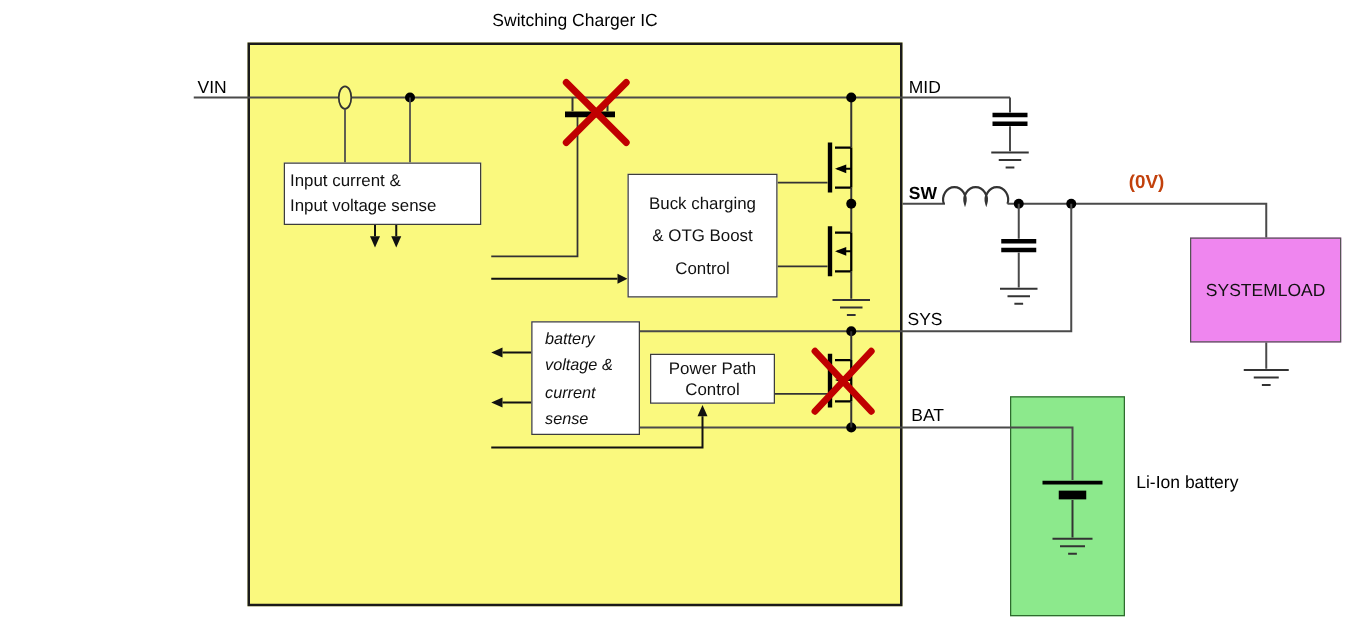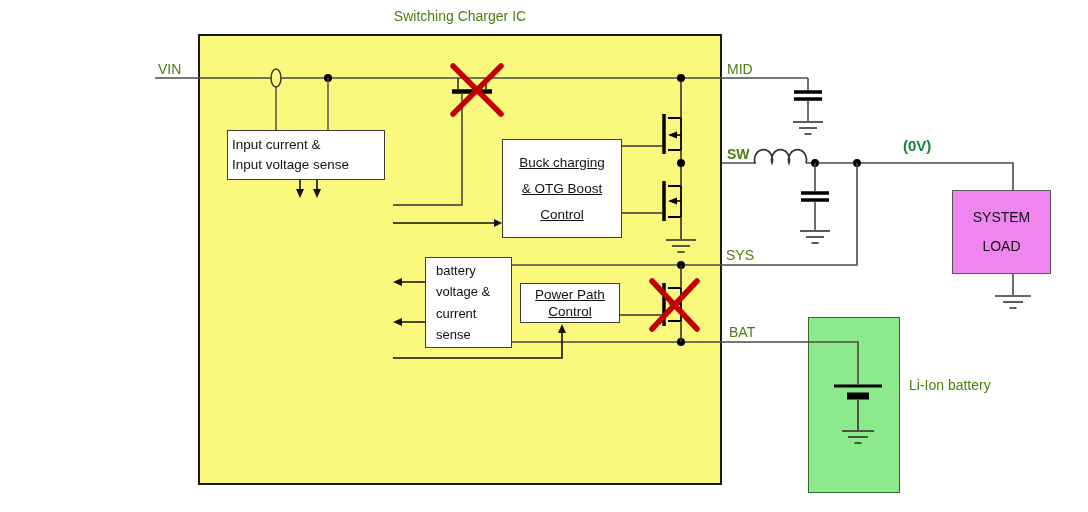--- a/index.html
+++ b/index.html
@@ -17,50 +17,50 @@
   
   .ic-box {
     left: 198px; top: 34px; width: 524px; height: 451px;
     background: #FAF97E; border: 2px solid #1a1a1a; z-index: 1;
   }
   .battery-box {
     left: 808px; top: 317px; width: 92px; height: 176px;
     background: #8CE98C; border: 1.5px solid #2E6B2E; z-index: 1;
   }
   .load-box {
-    left: 952px; top: 190px; width: 99px; height: 84px;
+    left: 952px; top: 190px; width: 121px; height: 84px;
     background: #EF86EF; border: 1.5px solid #555555; z-index: 1;
-    display: flex; flex-direction: column; align-items: center; justify-content: center;
+    display: flex; flex-direction: row; align-items: center; justify-content: center;
     font-size: 14px; line-height: 29px; color: #111;
   }
   
   #wires { left: 0; top: 0; z-index: 2; pointer-events: none; }
   
   .blk {
     background: #ffffff; border: 1.5px solid #3d3d3d; z-index: 3;
     display: flex; flex-direction: column; justify-content: center;
     font-size: 13.5px; color: #111;
   }
-  .blk.center { align-items: center; text-align: center; text-decoration: underline; }
+  .blk.center { align-items: center; text-align: center; }
   .blk.left { align-items: flex-start; text-align: left; }
   #input-sense { left: 227px; top: 130px; width: 158px; height: 50px; line-height: 20px; padding-left: 4px; }
   #state-machine { left: 232px; top: 198px; width: 161px; height: 261px; line-height: 26px; }
   #state-machine .inner { transform: translateY(-18px); }
   #buck-block { left: 502px; top: 139px; width: 120px; height: 99px; line-height: 26px; }
-  #batt-sense { left: 425px; top: 257px; width: 87px; height: 91px; font-size: 13px; line-height: 21.5px; padding-left: 10px; }
+  #batt-sense { left: 425px; top: 257px; width: 87px; height: 91px; font-size: 13px; line-height: 21.5px; padding-left: 10px; font-style: italic; }
   #power-path { left: 520px; top: 283px; width: 100px; height: 40px; font-size: 13.5px; line-height: 17px; }
   
-  .lbl { position: absolute; z-index: 4; font-size: 14px; white-space: nowrap; color: #4d7c0f; }
+  .lbl { position: absolute; z-index: 4; font-size: 14px; white-space: nowrap; color: #000000; }
   #title-lbl { left: 340px; top: 8px; width: 240px; text-align: center; }
   #vin-lbl { left: 158px; top: 61px; }
   #mid-lbl { left: 727px; top: 61px; }
   #sw-lbl  { left: 727px; top: 146px; font-weight: bold; }
   #sys-lbl { left: 726px; top: 247px; }
   #bat-lbl { left: 729px; top: 324px; }
-  #ov-lbl  { left: 903px; top: 137px; font-size: 15px; font-weight: bold; color: #15803d; }
+  #ov-lbl  { left: 903px; top: 137px; font-size: 15px; font-weight: bold; color: #c2410c; }
   #liion-lbl { left: 909px; top: 377px; }
 </style>
 </head>
 <body>
 
 <div id="stage">
 
   <div class="abs ic-box"></div>
   <div class="abs battery-box"></div>
   <div class="abs load-box">

